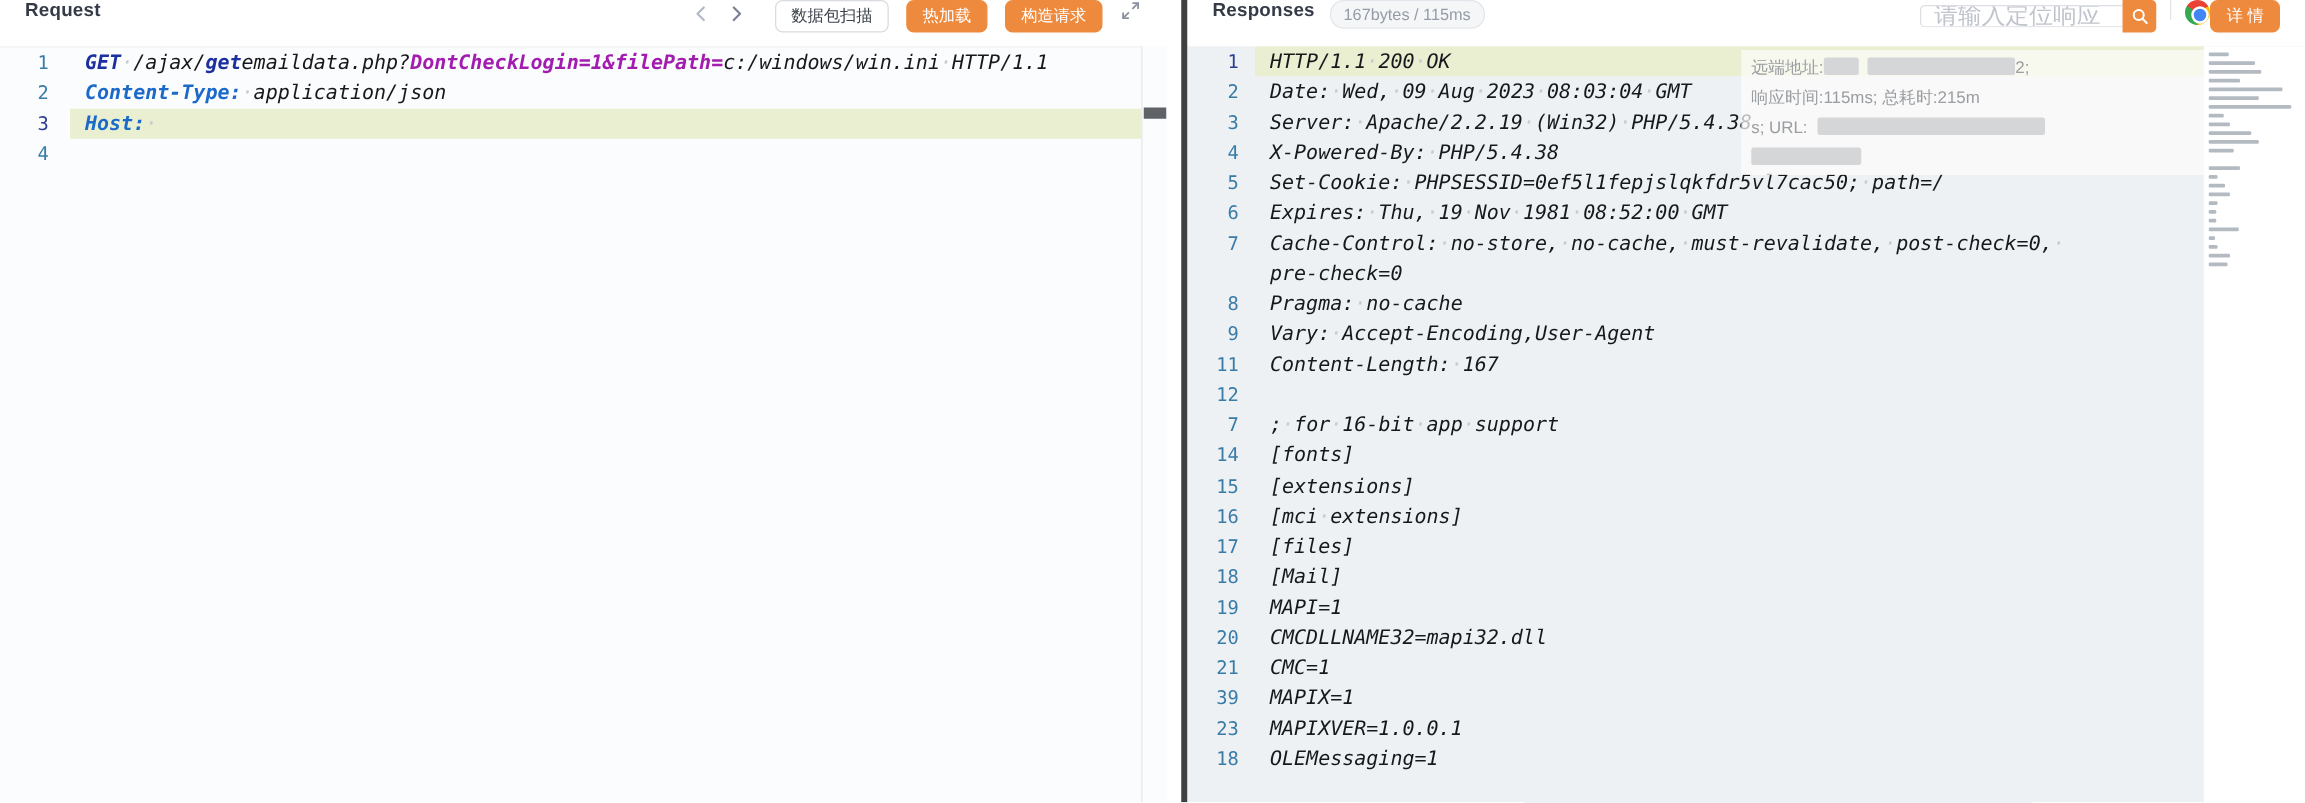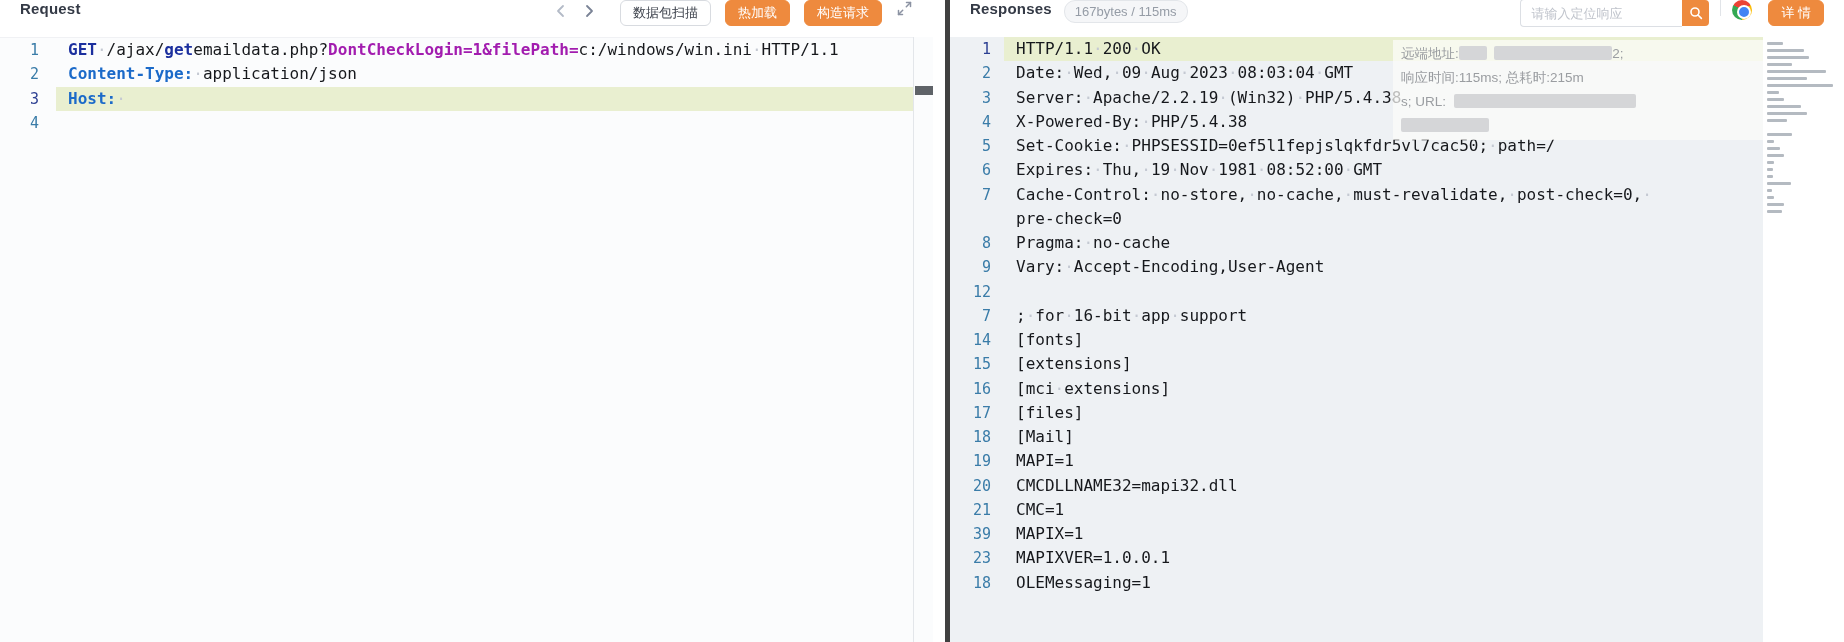--- a/index.html
+++ b/index.html
@@ -20,40 +20,40 @@
 
   .nav-arrow { width:22px; height:22px; display:flex; align-items:center; justify-content:center; cursor:pointer; margin-right:6px; }
   .btn { height:26px; display:inline-flex; align-items:center; padding:0 12px; border-radius:6px; font-size:13px; margin-left:14px; cursor:pointer; white-space:nowrap; }
   .btn-plain { background:#fff; border:1px solid #d8dbe0; color:#3c414b; }
   .btn-orange { background:var(--orange); border:1px solid var(--orange); color:#fff; }
   .expand-icon { margin-left:14px; cursor:pointer; display:flex; }
 
   .badge { margin-left:12px; height:23px; display:inline-flex; align-items:center; padding:0 10px; border:1px solid #e3e6ea; background:#f5f6f8; border-radius:11px; font-size:13px; color:#959ca6; }
 
   .search-wrap { display:flex; align-items:center; height:26px; }
-  .search-input { width:162px; height:28px; border:1px solid #dcdfe4; border-right:none; border-radius:4px 0 0 4px; padding:0 10px; font-size:13px; color:#3b82f6; outline:none; font-family:"Liberation Sans",sans-serif; }
+  .search-input { width:162px; height:18px; border:1px solid #dcdfe4; border-right:none; border-radius:4px 0 0 4px; padding:0 10px; font-size:19px; color:#3b82f6; outline:none; font-family:"Liberation Sans",sans-serif; }
   .search-input::placeholder { color:#c0c4cc; }
   .search-btn { width:27px; height:26px; background:var(--orange); border-radius:0 4px 4px 0; display:flex; align-items:center; justify-content:center; cursor:pointer; }
   .vdiv { width:1px; height:16px; background:#e1e4e8; margin:0 11px; }
   .chrome-icon { width:20px; height:20px; border-radius:50%; position:relative; cursor:pointer;
     background:conic-gradient(from -60deg, #ea4335 0 120deg, #fbbc05 120deg 240deg, #34a853 240deg 360deg); }
   .chrome-icon::after { content:""; position:absolute; left:5px; top:5px; width:10px; height:10px; border-radius:50%;
     background:#4285f4; border:2px solid #fff; }
-  .btn-detail { margin-left:16px; }
+  .btn-detail { margin-left:0; }
 
   
   :root { --orange:#ee8a3e; --lh:24.25px; --mono:"DejaVu Sans Mono","Liberation Mono",monospace; }
   .editor { position:absolute; top:37px; left:0; right:0; bottom:0; font-family:var(--mono); font-size:16px; overflow:hidden; cursor:text; }
   .editor-left { background:#fbfcfd; border-top:1px solid #f0f1f4; right:20px; }
   .editor-right { background:#eef1f4; }
 
   .crow { display:flex; height:var(--lh); line-height:var(--lh); white-space:pre; }
   .ln { flex:0 0 56px; text-align:right; padding-right:17px; color:#3a7ca8; font-size:15px; user-select:none; background:inherit; }
   .editor-right .ln { flex-basis:54px; padding-right:13px; }
-  .ct { flex:1; padding-left:12px; color:#16181c; }
+  .ct { flex:1; padding-left:12px; color:#16181c;font-style:italic; }
   .editor-right .ct { margin-right:81px; }
   .crow.active .ct { background:#e9efd0; }
   .crow.active .ln { color:#2c3f92; }
   .tok-kw { color:#1b2f9e; font-weight:bold; }
   .tok-hd { color:#1b6ac9; font-weight:bold; }
   .tok-pm { color:#a21caf; font-weight:bold; }
   .tok-pl { color:#16181c; }
   .ws { color:#c4c9d2; }
 
   
@@ -139,20 +139,21 @@
           <div class="crow active"><span class="ln">1</span><span class="ct"><span class="tok-pl">HTTP/1.1<span class="ws">·</span>200<span class="ws">·</span>OK</span></span></div>
           <div class="crow"><span class="ln">2</span><span class="ct"><span class="tok-pl">Date:<span class="ws">·</span>Wed,<span class="ws">·</span>09<span class="ws">·</span>Aug<span class="ws">·</span>2023<span class="ws">·</span>08:03:04<span class="ws">·</span>GMT</span></span></div>
           <div class="crow"><span class="ln">3</span><span class="ct"><span class="tok-pl">Server:<span class="ws">·</span>Apache/2.2.19<span class="ws">·</span>(Win32)<span class="ws">·</span>PHP/5.4.38</span></span></div>
           <div class="crow"><span class="ln">4</span><span class="ct"><span class="tok-pl">X-Powered-By:<span class="ws">·</span>PHP/5.4.38</span></span></div>
           <div class="crow"><span class="ln">5</span><span class="ct"><span class="tok-pl">Set-Cookie:<span class="ws">·</span>PHPSESSID=0ef5l1fepjslqkfdr5vl7cac50;<span class="ws">·</span>path=/</span></span></div>
           <div class="crow"><span class="ln">6</span><span class="ct"><span class="tok-pl">Expires:<span class="ws">·</span>Thu,<span class="ws">·</span>19<span class="ws">·</span>Nov<span class="ws">·</span>1981<span class="ws">·</span>08:52:00<span class="ws">·</span>GMT</span></span></div>
           <div class="crow"><span class="ln">7</span><span class="ct"><span class="tok-pl">Cache-Control:<span class="ws">·</span>no-store,<span class="ws">·</span>no-cache,<span class="ws">·</span>must-revalidate,<span class="ws">·</span>post-check=0,<span class="ws">·</span></span></span></div>
           <div class="crow"><span class="ln"></span><span class="ct"><span class="tok-pl">pre-check=0</span></span></div>
           <div class="crow"><span class="ln">8</span><span class="ct"><span class="tok-pl">Pragma:<span class="ws">·</span>no-cache</span></span></div>
           <div class="crow"><span class="ln">9</span><span class="ct"><span class="tok-pl">Vary:<span class="ws">·</span>Accept-Encoding,User-Agent</span></span></div>
+          <div class="crow"><span class="ln">11</span><span class="ct"><span class="tok-pl">Content-Length:<span class="ws">·</span>167</span></span></div>
           <div class="crow"><span class="ln">12</span><span class="ct"><span class="tok-pl"></span></span></div>
           <div class="crow"><span class="ln">7</span><span class="ct"><span class="tok-pl">;<span class="ws">·</span>for<span class="ws">·</span>16-bit<span class="ws">·</span>app<span class="ws">·</span>support</span></span></div>
           <div class="crow"><span class="ln">14</span><span class="ct"><span class="tok-pl">[fonts]</span></span></div>
           <div class="crow"><span class="ln">15</span><span class="ct"><span class="tok-pl">[extensions]</span></span></div>
           <div class="crow"><span class="ln">16</span><span class="ct"><span class="tok-pl">[mci<span class="ws">·</span>extensions]</span></span></div>
           <div class="crow"><span class="ln">17</span><span class="ct"><span class="tok-pl">[files]</span></span></div>
           <div class="crow"><span class="ln">18</span><span class="ct"><span class="tok-pl">[Mail]</span></span></div>
           <div class="crow"><span class="ln">19</span><span class="ct"><span class="tok-pl">MAPI=1</span></span></div>
           <div class="crow"><span class="ln">20</span><span class="ct"><span class="tok-pl">CMCDLLNAME32=mapi32.dll</span></span></div>
           <div class="crow"><span class="ln">21</span><span class="ct"><span class="tok-pl">CMC=1</span></span></div>

